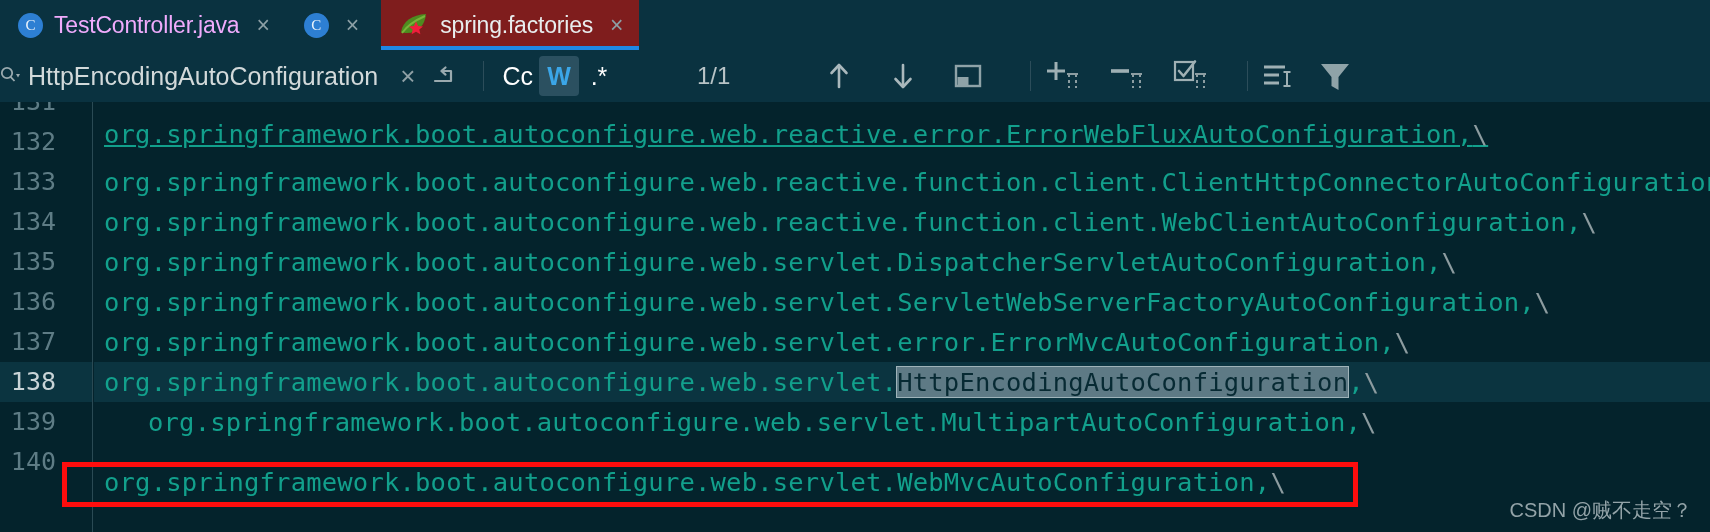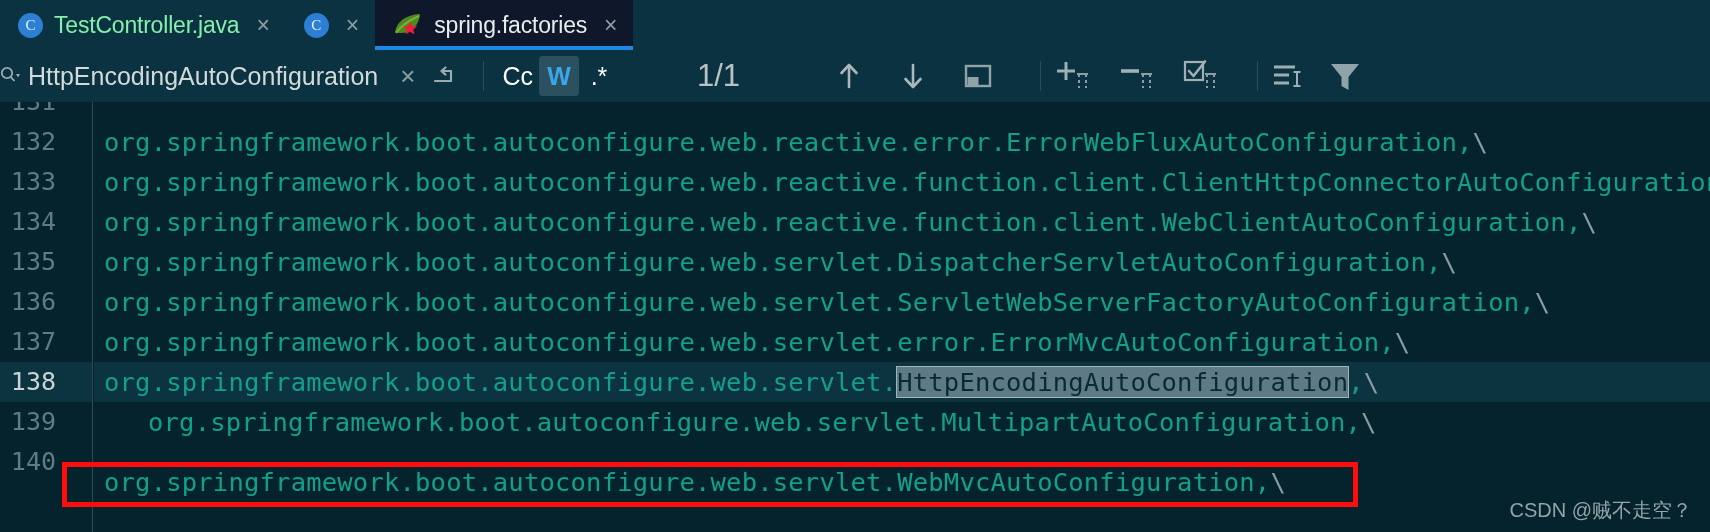--- a/index.html
+++ b/index.html
@@ -27,31 +27,32 @@
   .tab {
     display: flex; align-items: center;
     gap: 11px;
     padding: 0 16px 0 18px;
     height: 50px;
     background: #0A3240;
     position: relative;
     cursor: default;
   }
   .tab.active {
-    background: #0f172a;
+    background: #7f1d1d;
+    margin-left: 6px;
   }
   .tab.active .tab-underline {
     position: absolute;
     left: 0; right: 0; bottom: 0;
     height: 4px;
     background: #1E88E5;
   }
   .tab-label {
     font-size: 23px;
-    color: #86efac;
+    color: #f0abfc;
     white-space: nowrap;
     letter-spacing: -0.2px;
   }
   .tab.active .tab-label { color: #E8EDEE; }
   .tab-close {
     font-size: 23px;
     color: #8C9FA5;
     line-height: 1;
     margin-left: 6px;
     font-weight: 300;
@@ -125,21 +126,21 @@
     border-radius: 4px;
     padding: 0 6px;
     flex: none;
   }
   .opt-btn.on {
     background: #2B5060;
     color: #3BA6E8;
     font-weight: bold;
   }
   #match-count {
-    font-size: 31px;
+    font-size: 24px;
     color: #B8C3C6;
     margin-left: 78px;
     margin-right: 94px;
     flex: none;
     white-space: nowrap;
     text-align: center;
   }
   .nav-icon { margin-right: 34px; }
   .tool-icon { margin-right: 24px; }
 
@@ -356,21 +357,21 @@
         <div class="gutter-num" style="top: 100px;">134</div>
         <div class="gutter-num" style="top: 140px;">135</div>
         <div class="gutter-num" style="top: 180px;">136</div>
         <div class="gutter-num" style="top: 220px;">137</div>
         <div class="line-hl" style="top: 260px;"></div>
         <div class="gutter-num current" style="top: 260px;">138</div>
         <div class="gutter-num" style="top: 300px;">139</div>
         <div class="gutter-num" style="top: 340px;">140</div>
       </div>
     <div id="code">
-        <div class="code-line" style="top: 20px;"><span>org.springframework.boot.autoconfigure.web.reactive.error.ErrorWebFluxAutoConfiguration,</span><span class="cont">\</span></div>
+        <div class="code-line" style="top: 12px; text-decoration: underline;"><span>org.springframework.boot.autoconfigure.web.reactive.error.ErrorWebFluxAutoConfiguration,</span><span class="cont">\</span></div>
         <div class="code-line" style="top: 60px;"><span>org.springframework.boot.autoconfigure.web.reactive.function.client.ClientHttpConnectorAutoConfiguration,</span></div>
         <div class="code-line" style="top: 100px;"><span>org.springframework.boot.autoconfigure.web.reactive.function.client.WebClientAutoConfiguration,</span><span class="cont">\</span></div>
         <div class="code-line" style="top: 140px;"><span>org.springframework.boot.autoconfigure.web.servlet.DispatcherServletAutoConfiguration,</span><span class="cont">\</span></div>
         <div class="code-line" style="top: 180px;"><span>org.springframework.boot.autoconfigure.web.servlet.ServletWebServerFactoryAutoConfiguration,</span><span class="cont">\</span></div>
         <div class="code-line" style="top: 220px;"><span>org.springframework.boot.autoconfigure.web.servlet.error.ErrorMvcAutoConfiguration,</span><span class="cont">\</span></div>
         <div class="line-hl" style="top: 260px; left: 0px;"></div>
         <div class="code-line" style="top: 260px;"><span>org.springframework.boot.autoconfigure.web.servlet.</span><span class="match-hl">HttpEncodingAutoConfiguration</span><span>,</span><span class="cont">\</span></div>
         <div class="code-line" style="top: 300px; margin-left: 44px;"><span>org.springframework.boot.autoconfigure.web.servlet.MultipartAutoConfiguration,</span><span class="cont">\</span></div>
         <div class="code-line" style="top: 360px;"><span>org.springframework.boot.autoconfigure.web.servlet.WebMvcAutoConfiguration,</span><span class="cont">\</span></div>
       </div>

